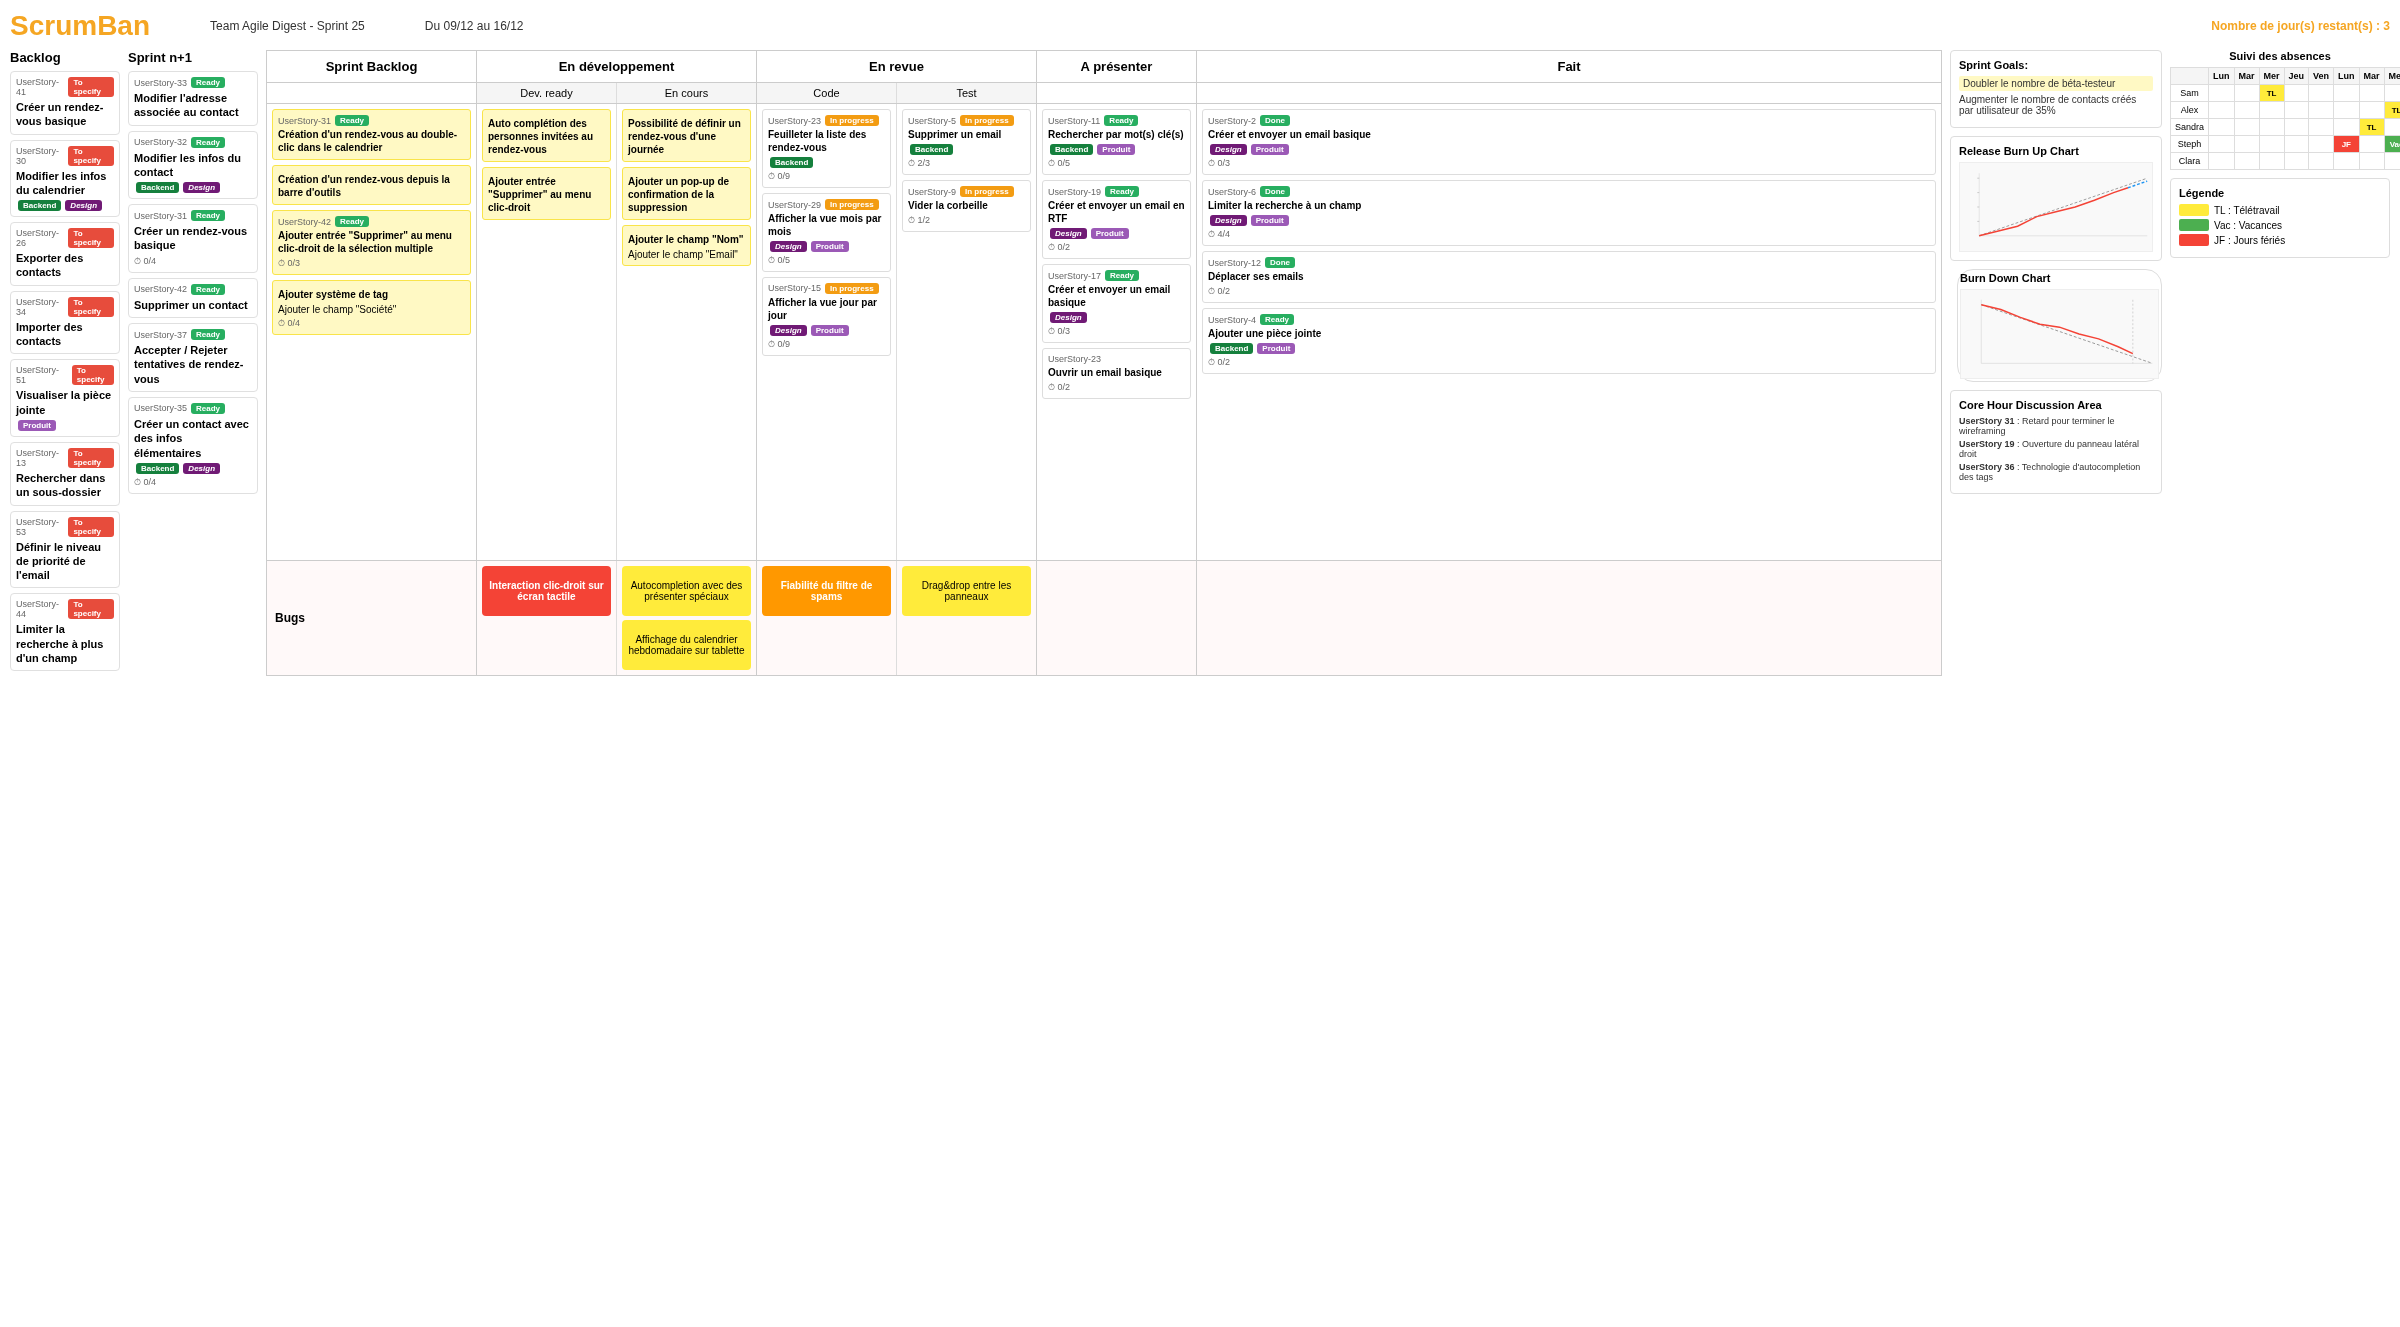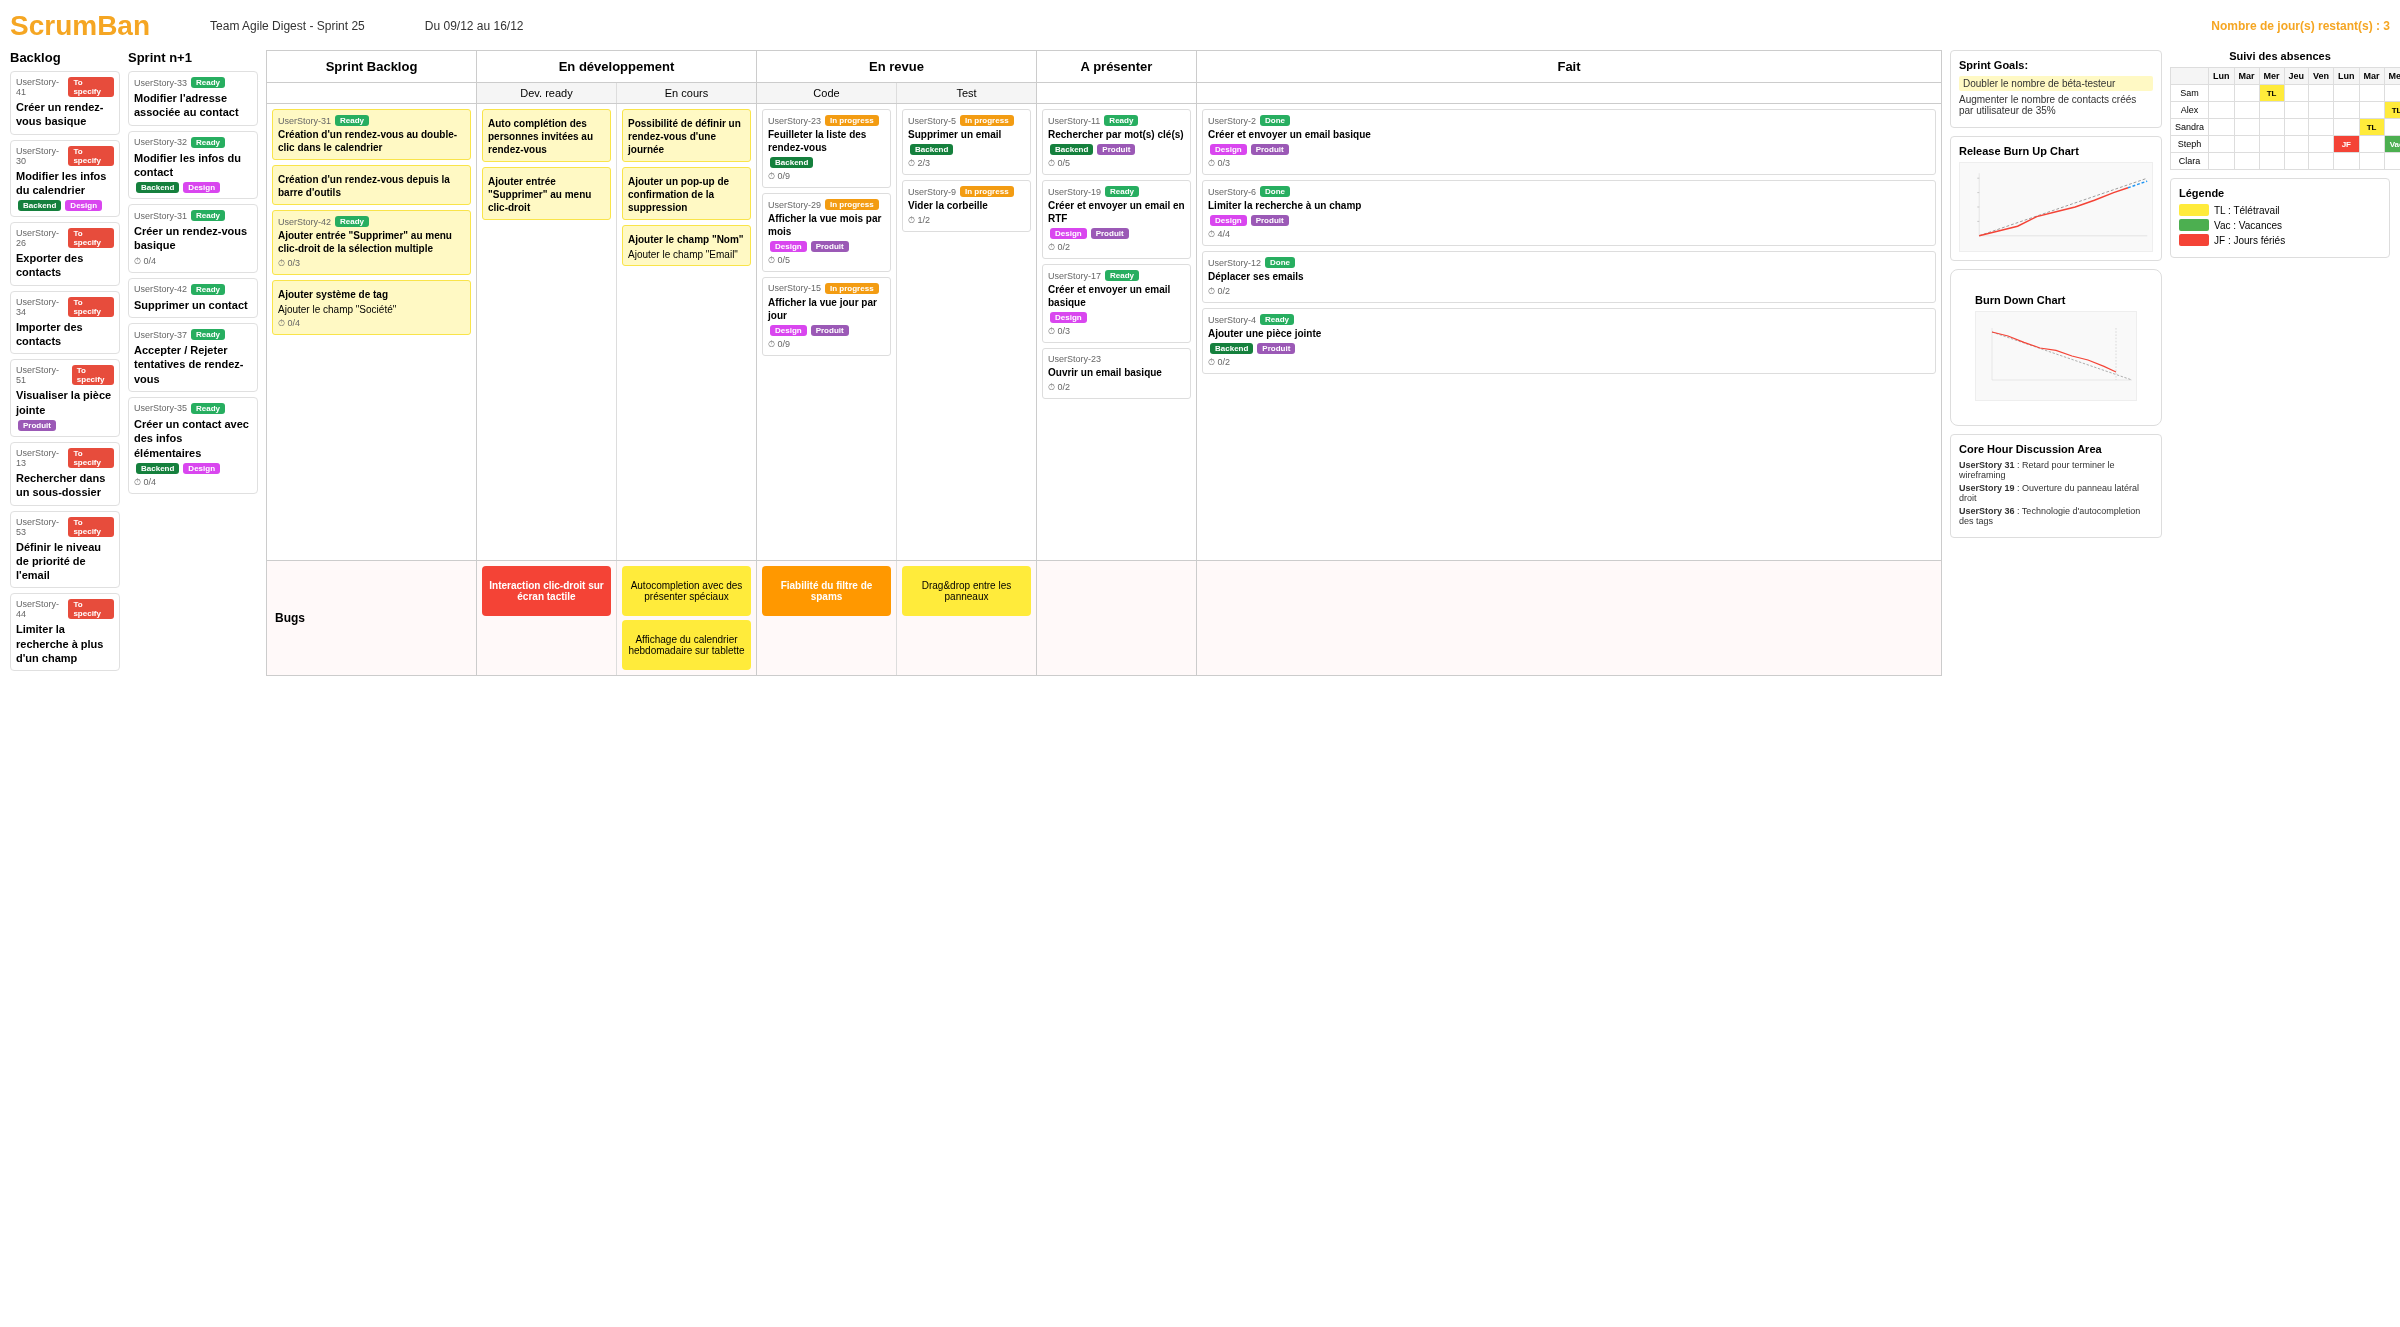--- a/index.html
+++ b/index.html
@@ -16,21 +16,21 @@
     
     .backlog-col { width: 110px; flex-shrink: 0; }
     .col-header { font-weight: bold; font-size: 13px; margin-bottom: 6px; }
     .backlog-item { background: #fff; border: 1px solid #e0e0e0; border-radius: 4px; padding: 5px; margin-bottom: 5px; }
     .story-badge { display: inline-block; border-radius: 3px; padding: 1px 5px; font-size: 8px; font-weight: bold; color: #fff; margin-left: 2px; }
     .badge-tospecify { background: #e74c3c; }
     .badge-ready { background: #27ae60; }
     .badge-inprogress { background: #f39c12; }
     .badge-done { background: #27ae60; }
     .badge-backend { background: #15803d; }
-    .badge-design { background: #d946ef; }
+    .badge-design { background: #701a75; font-style: italic; }
     .badge-produit { background: #9b59b6; }
     .story-title { font-size: 11px; font-weight: bold; margin-top: 3px; line-height: 1.3; }
     
     
     .sprint-n1-col { width: 130px; flex-shrink: 0; }
     
     .card { background: #fff; border: 1px solid #ddd; border-radius: 3px; padding: 5px; margin-bottom: 5px; font-size: 10px; }
     .card-yellow { background: #fff9c4; border: 1px solid #f9e44a; }
     
     .card-title { font-weight: bold; font-size: 10px; line-height: 1.3; margin-top: 2px; }
@@ -56,21 +56,21 @@
     
     .absences { margin-bottom: 8px; }
     .absences h3 { font-size: 11px; font-weight: bold; margin-bottom: 5px; text-align: center; }
     .absences-table { width: 100%; border-collapse: collapse; font-size: 9px; }
     .absences-table th, .absences-table td { border: 1px solid #ddd; padding: 3px 4px; text-align: center; }
     .absences-table th { background: #f5f5f5; }
     .cell-tl { background: #ffeb3b; font-weight: bold; font-size: 8px; }
     .cell-jf { background: #f44336; color: white; font-weight: bold; font-size: 8px; }
     .cell-vac { background: #4caf50; color: white; font-weight: bold; font-size: 8px; }
     
-    .burn-down { border: 1px solid #ddd; border-radius: 8px; padding: 24px; margin-bottom: 8px; }
+    .burn-down { border: 1px solid #ddd; border-radius: 16px; padding: 2px; margin-bottom: 8px; margin-left: 7px; }
     .burn-down h3 { font-size: 11px; font-weight: bold; margin-bottom: 5px; }
     
     .core-hour { border: 1px solid #ddd; border-radius: 4px; padding: 8px; margin-bottom: 8px; }
     .core-hour h3 { font-size: 11px; font-weight: bold; margin-bottom: 5px; }
     .core-item { font-size: 9px; color: #333; margin-bottom: 3px; }
     .core-item span { font-weight: bold; }
     
     .legend-box { border: 1px solid #ddd; border-radius: 4px; padding: 8px; }
     .legend-box h3 { font-size: 11px; font-weight: bold; margin-bottom: 5px; }
     .legend-item { display: flex; align-items: center; gap: 5px; margin-bottom: 3px; }

